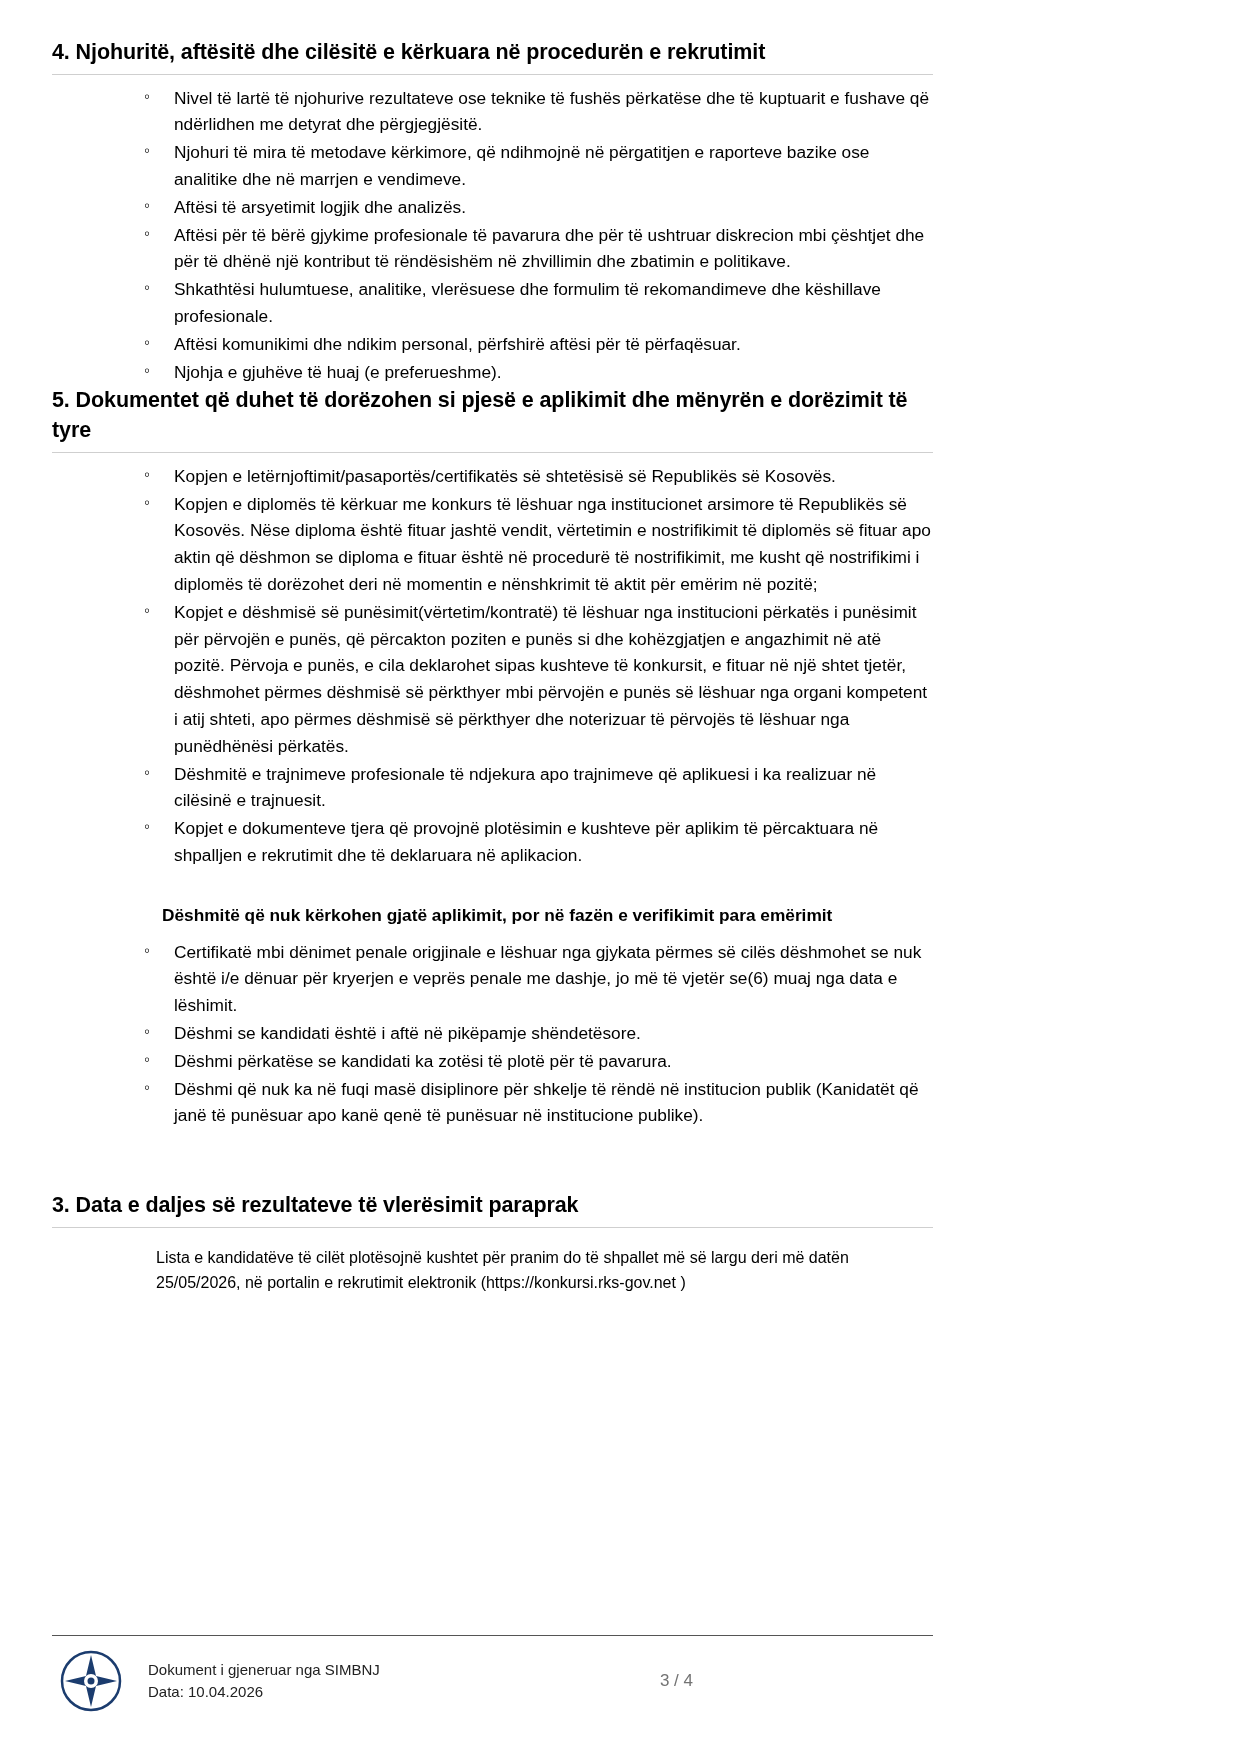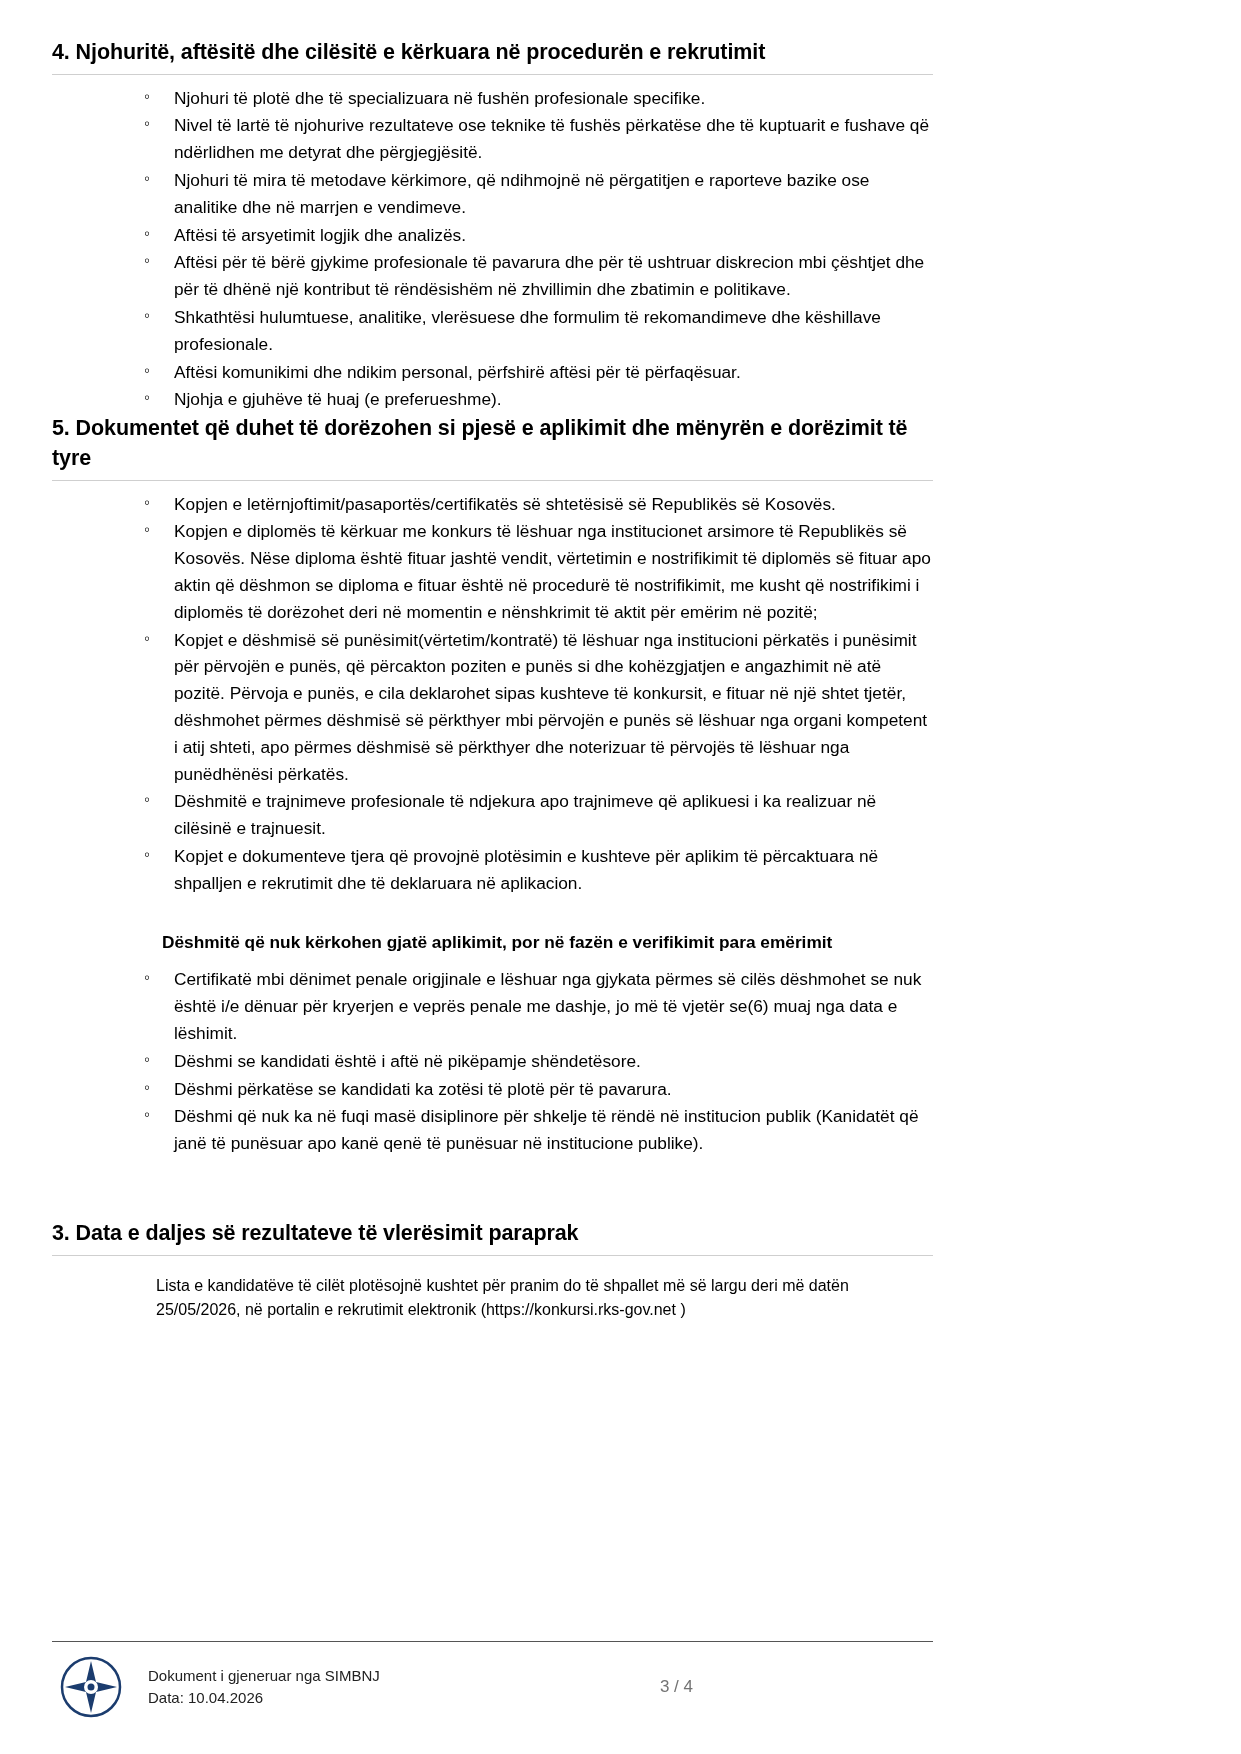--- a/index.html
+++ b/index.html
@@ -70,21 +70,21 @@
     font-size: 16px;
     line-height: 1.55;
     margin: 18px 0 0 0;
     padding-left: 104px;
     max-width: 890px;
   }
   .footer {
     position: absolute;
     left: 52px;
     right: 62px;
-    bottom: 36px;
+    bottom: 42px;
   }
   .footer-rule {
     border: 0;
     border-top: 1.5px solid #555555;
     margin: 0 0 14px 0;
   }
   .footer-row {
     display: flex;
     align-items: center;
   }
@@ -109,21 +109,20 @@
 </style>
 </head>
 <body>
 
 <div class="page">
 
   <div class="sec4">
     <h2 class="section-title">4. Njohuritë, aftësitë dhe cilësitë e kërkuara në procedurën e rekrutimit</h2>
     <hr class="rule">
     <ul class="bullets">
-      <li>Njohuri të plotë dhe të specializuara në fushën profesionale specifike.</li>
       <li>Nivel të lartë të njohurive rezultateve ose teknike të fushës përkatëse dhe të kuptuarit e fushave që ndërlidhen me detyrat dhe përgjegjësitë.</li>
       <li>Njohuri të mira të metodave kërkimore, që ndihmojnë në përgatitjen e raporteve bazike ose analitike dhe në marrjen e vendimeve.</li>
       <li>Aftësi të arsyetimit logjik dhe analizës.</li>
       <li>Aftësi për të bërë gjykime profesionale të pavarura dhe për të ushtruar diskrecion mbi çështjet dhe për të dhënë një kontribut të rëndësishëm në zhvillimin dhe zbatimin e politikave.</li>
       <li>Shkathtësi hulumtuese, analitike, vlerësuese dhe formulim të rekomandimeve dhe këshillave profesionale.</li>
       <li>Aftësi komunikimi dhe ndikim personal, përfshirë aftësi për të përfaqësuar.</li>
       <li>Njohja e gjuhëve të huaj (e preferueshme).</li>
     </ul>
   </div>
 

